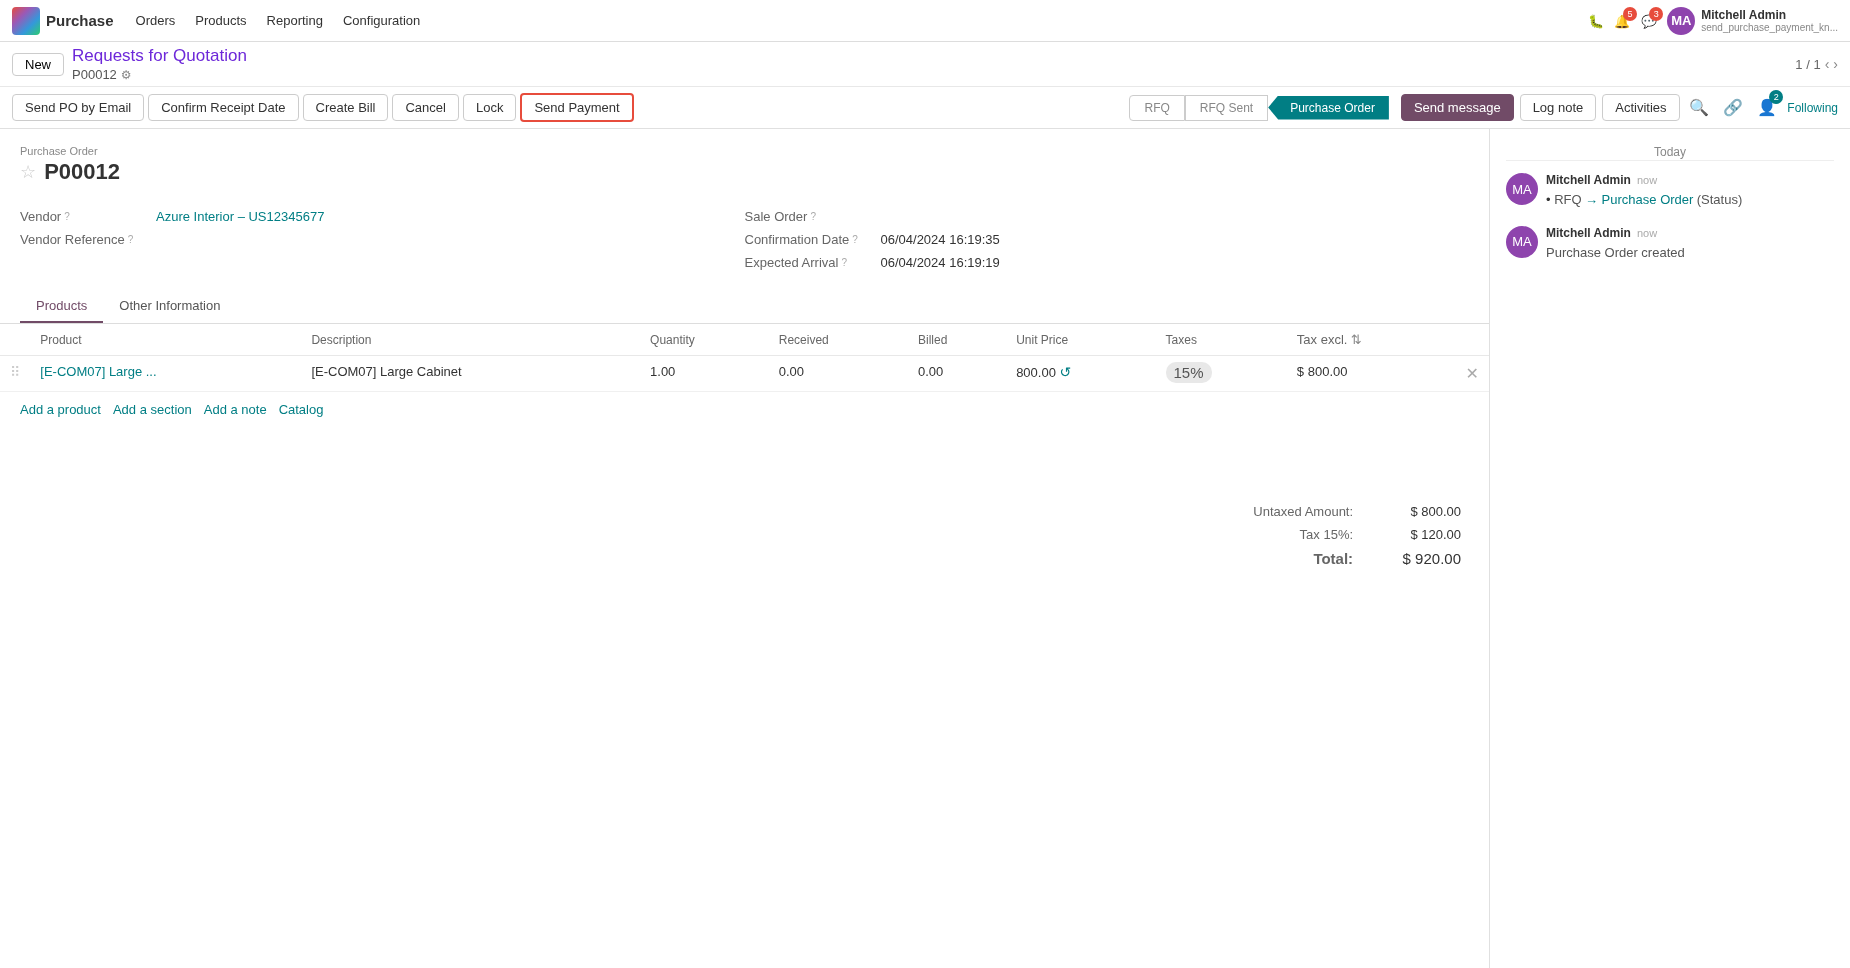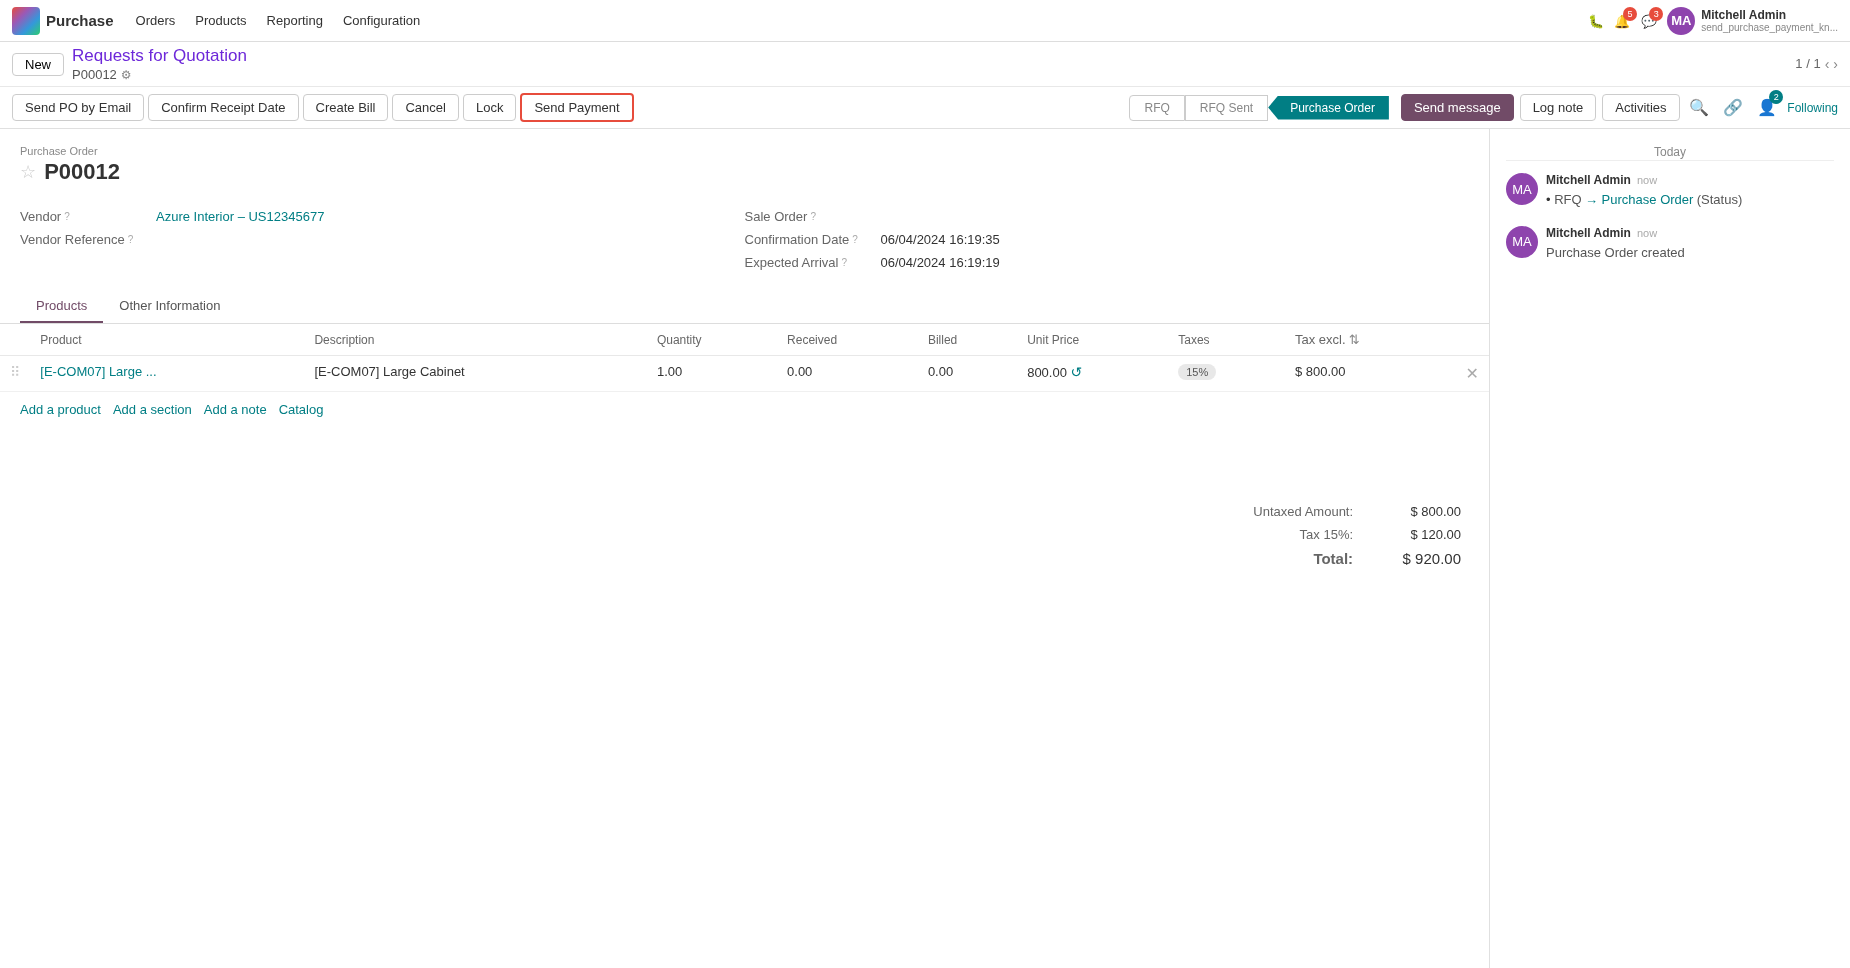--- a/index.html
+++ b/index.html
@@ -20,21 +20,21 @@
     .user-name-block .name { font-weight: 600; font-size: 12px; }
     .user-name-block .sub { color: #888; font-size: 10px; }
 
     
     .breadcrumb-row { display: flex; align-items: center; background: #fff; padding: 4px 12px; border-bottom: 1px solid #e8e8e8; gap: 8px; }
     .new-btn { background: #fff; border: 1px solid #ccc; border-radius: 4px; padding: 3px 12px; cursor: pointer; font-size: 13px; }
     .breadcrumb-links { display: flex; flex-direction: column; gap: 1px; }
     .breadcrumb-main { color: #6d28d9; font-size: 17px; cursor: pointer; text-decoration: none; }
     .breadcrumb-sub { display: flex; align-items: center; gap: 4px; font-size: 12px; color: #555; }
     .gear-icon { color: #888; cursor: pointer; font-size: 12px; }
-    .nav-arrows { margin-left: auto; display: flex; gap: 4px; font-size: 12px; color: #666; }
+    .nav-arrows { margin-left: auto; display: flex; align-items: center; gap: 4px; font-size: 12px; color: #666; }
     .nav-arrow-btn { background: none; border: none; cursor: pointer; color: #888; font-size: 14px; }
 
     
     .action-bar { display: flex; align-items: center; background: #fff; padding: 6px 12px; border-bottom: 1px solid #e0e0e0; gap: 4px; flex-wrap: wrap; }
     .action-btn { background: #fff; border: 1px solid #ccc; border-radius: 4px; padding: 5px 12px; cursor: pointer; font-size: 13px; color: #333; white-space: nowrap; }
     .action-btn.highlighted { border: 2px solid #e74c3c; color: #333; font-weight: 500; }
     .action-btn.primary { background: #714b67; color: #fff; border-color: #714b67; }
     .action-btn.secondary { background: #fff; border: 1px solid #ccc; }
     .status-bar { display: flex; align-items: center; gap: 0; margin-left: auto; }
     .status-item { padding: 5px 14px; background: #fff; border: 1px solid #ccc; font-size: 12px; color: #888; cursor: pointer; }
@@ -72,21 +72,21 @@
     .tab { padding: 8px 16px; cursor: pointer; font-size: 13px; color: #555; border-bottom: 2px solid transparent; }
     .tab.active { color: #714b67; border-bottom: 2px solid #714b67; font-weight: 500; }
 
     
     .products-table { width: 100%; border-collapse: collapse; margin: 0; }
     .products-table th { text-align: left; padding: 8px 10px; font-size: 12px; color: #666; font-weight: 500; border-bottom: 1px solid #e8e8e8; background: #fff; }
     .products-table td { padding: 8px 10px; font-size: 13px; color: #333; border-bottom: 1px solid #f0f0f0; vertical-align: top; }
     .drag-handle { color: #ccc; cursor: grab; font-size: 14px; }
     .product-link { color: #017e84; cursor: pointer; text-decoration: none; }
     .refresh-icon { color: #017e84; cursor: pointer; font-size: 14px; }
-    .tax-badge { background: #e8e8e8; border-radius: 10px; padding: 2px 8px; font-size: 11px; color: #555; }
+    .tax-badge { background: #e8e8e8; border-radius: 10px; padding: 2px 8px; font-size: 15px; color: #555; }
     .delete-btn { background: none; border: none; cursor: pointer; color: #aaa; font-size: 16px; }
     .col-adjust { cursor: pointer; color: #888; }
 
     
     .add-links { display: flex; gap: 12px; padding: 10px 20px; }
     .add-link { color: #017e84; cursor: pointer; font-size: 13px; text-decoration: none; }
 
     
     .terms-area { padding: 16px 20px; color: #aaa; font-size: 13px; border-top: 1px solid #f0f0f0; min-height: 60px; }
 

